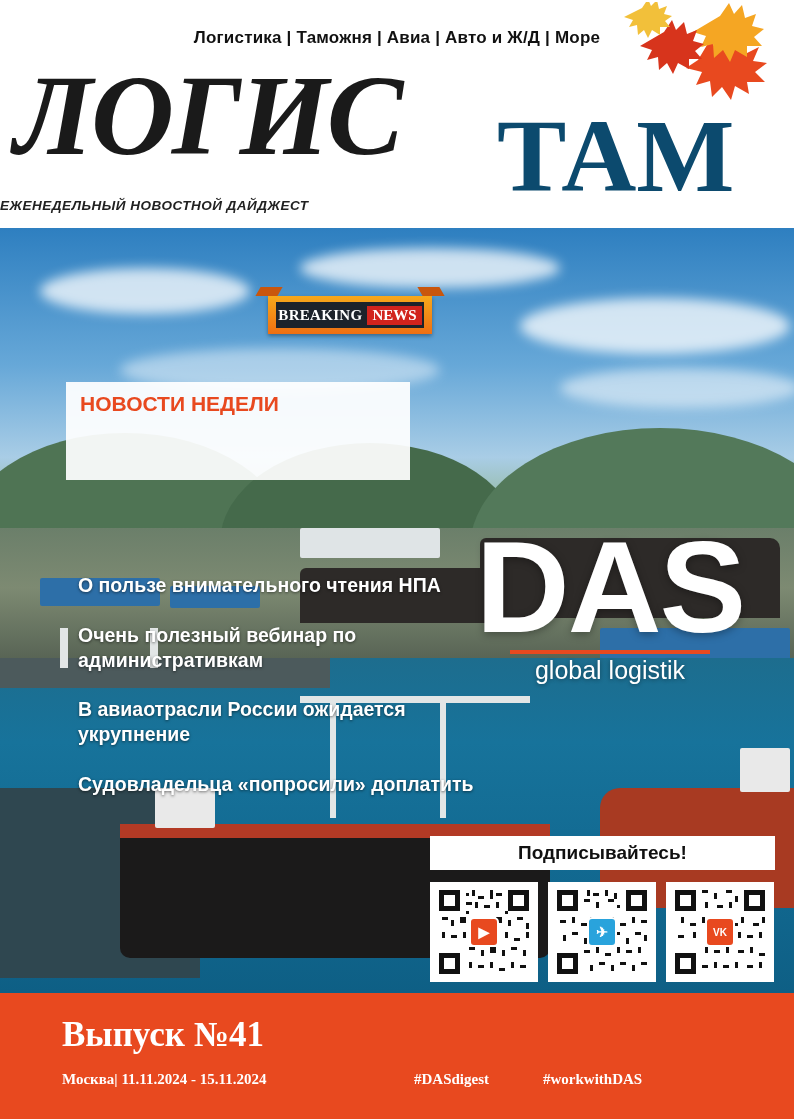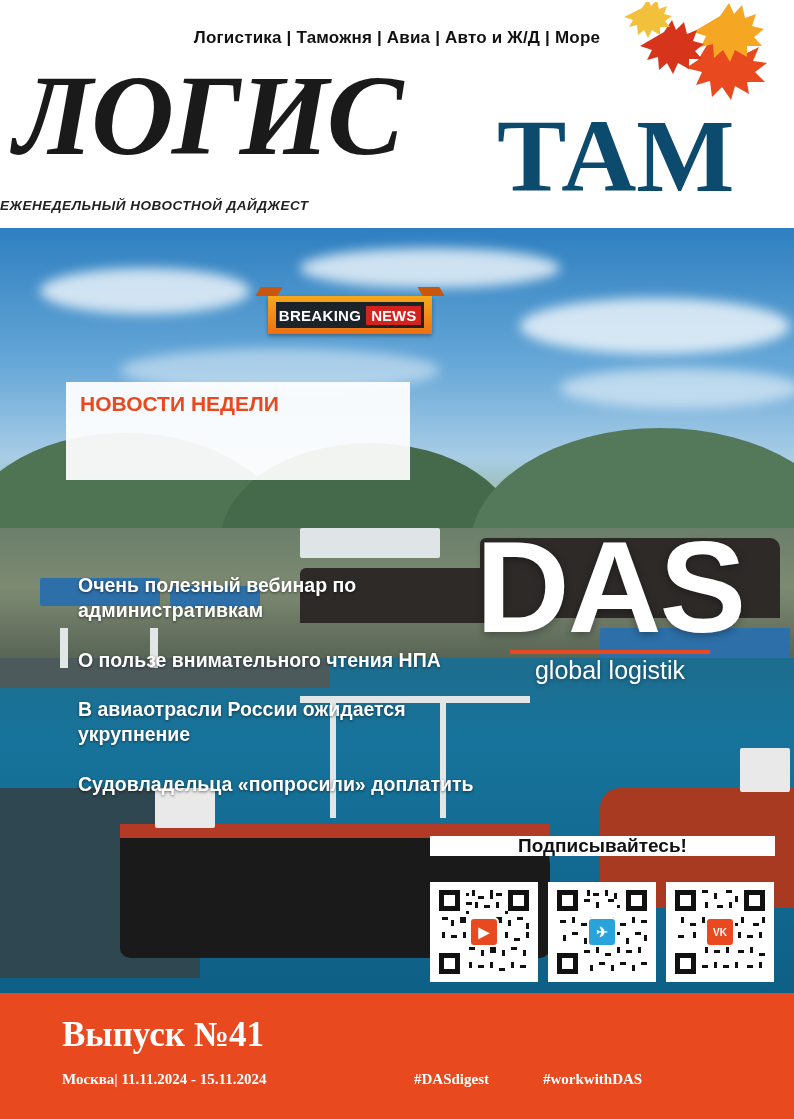--- a/index.html
+++ b/index.html
@@ -61,21 +61,21 @@
   }
   .wharf{position:absolute;background:#4c5a5c;}
   .crane{position:absolute;background:#e2e6e6;}
   .shiphull{position:absolute;background:#1b1a1a;border-radius:4px 36px 10px 10px;}
   .shipdeck{position:absolute;background:#b33a25;}
   .shipsuper{position:absolute;background:#e9e9e9;border-radius:2px;}
   .redship{position:absolute;background:#a83a22;border-radius:20px 4px 4px 20px;}
 
   
   .breaking{
-    position:absolute;left:268px;top:52px;width:188px;height:66px;
+    position:absolute;left:268px;top:52px;width:188px;height:66px;font-family:Liberation Serif, serif;
   }
   .breaking .ribbon{
     position:absolute;left:0;top:16px;width:164px;height:38px;
     background:linear-gradient(#f7a81b,#ef6f12);
     box-shadow:0 2px 4px rgba(0,0,0,.35);
   }
   .breaking .ribbon:before,.breaking .ribbon:after{
     content:"";position:absolute;top:-9px;width:22px;height:9px;background:#c9560d;
   }
   .breaking .ribbon:before{left:-10px;transform:skewX(-30deg);}
@@ -113,21 +113,21 @@
     letter-spacing:-2px;text-shadow:0 2px 8px rgba(0,0,0,.35);
   }
   .das .rule{
     width:200px;height:4px;background:#e8491f;margin:2px auto 4px auto;
   }
   .das .tagline{
     color:#ffffff;font-size:25px;line-height:1;text-shadow:0 1px 4px rgba(0,0,0,.4);
   }
 
   .subsbox{
-    position:absolute;left:430px;top:608px;width:345px;height:20px;
+    position:absolute;left:430px;top:608px;width:345px;height:34px;
     background:#ffffff;display:flex;align-items:center;justify-content:center;
   }
   .subsbox span{color:#111;font-size:19px;font-weight:bold;}
 
   .qrrow{position:absolute;left:430px;top:654px;width:345px;height:108px;display:flex;gap:10px;}
   .qrcard{
     width:108px;height:100px;background:#ffffff;padding:5px;box-sizing:border-box;
     display:flex;align-items:center;justify-content:center;position:relative;
   }
   .qr{width:96px;height:90px;position:relative;background:#ffffff;}
@@ -225,22 +225,22 @@
         <span class="bk1">BREAKING</span>
         <span class="bk2">NEWS</span>
       </div>
     </div>
 
     <div class="newsbox">
       <div class="kicker">НОВОСТИ НЕДЕЛИ</div>
     </div>
 
     <div class="headlines">
+      <div class="hl">О пользе внимательного чтения НПА</div>
       <div class="hl">Очень полезный вебинар по административкам</div>
-      <div class="hl">О пользе внимательного чтения НПА</div>
       <div class="hl">В авиаотрасли России ожидается укрупнение</div>
       <div class="hl">Судовладельца «попросили» доплатить</div>
     </div>
 
     <div class="das">
       <div class="word">DAS</div>
       <div class="rule"></div>
       <div class="tagline">global logistik</div>
     </div>
 

